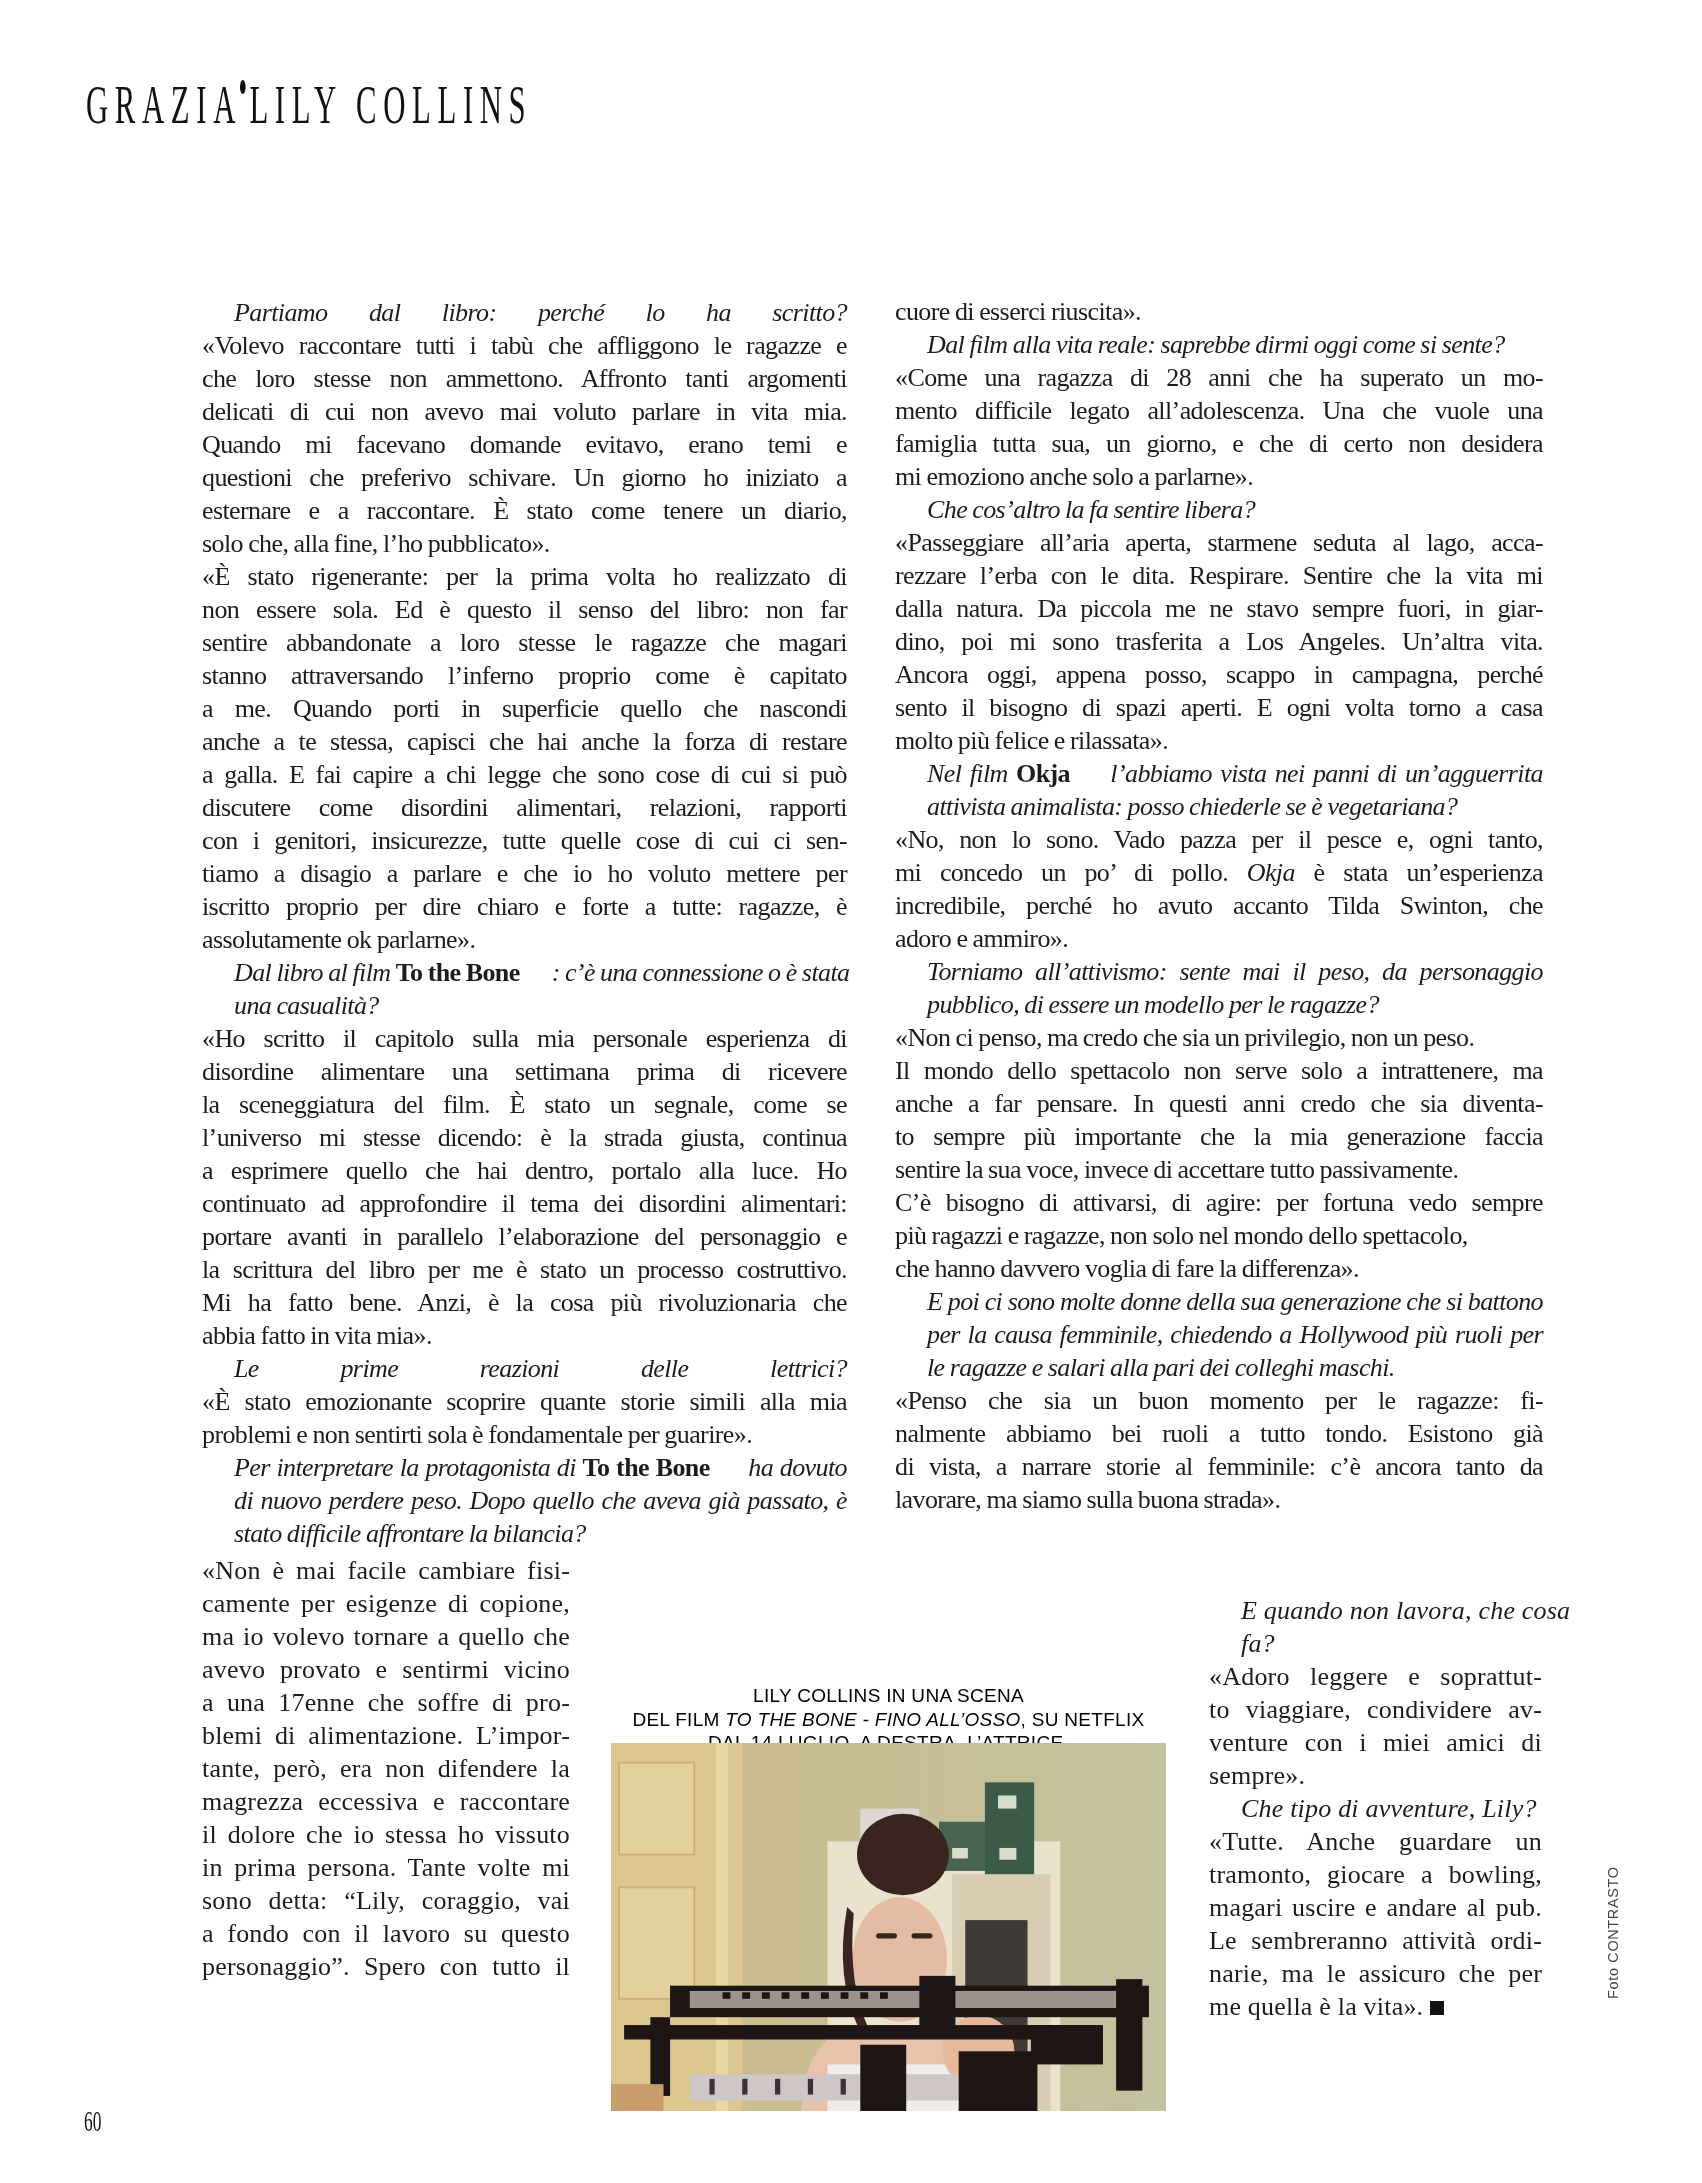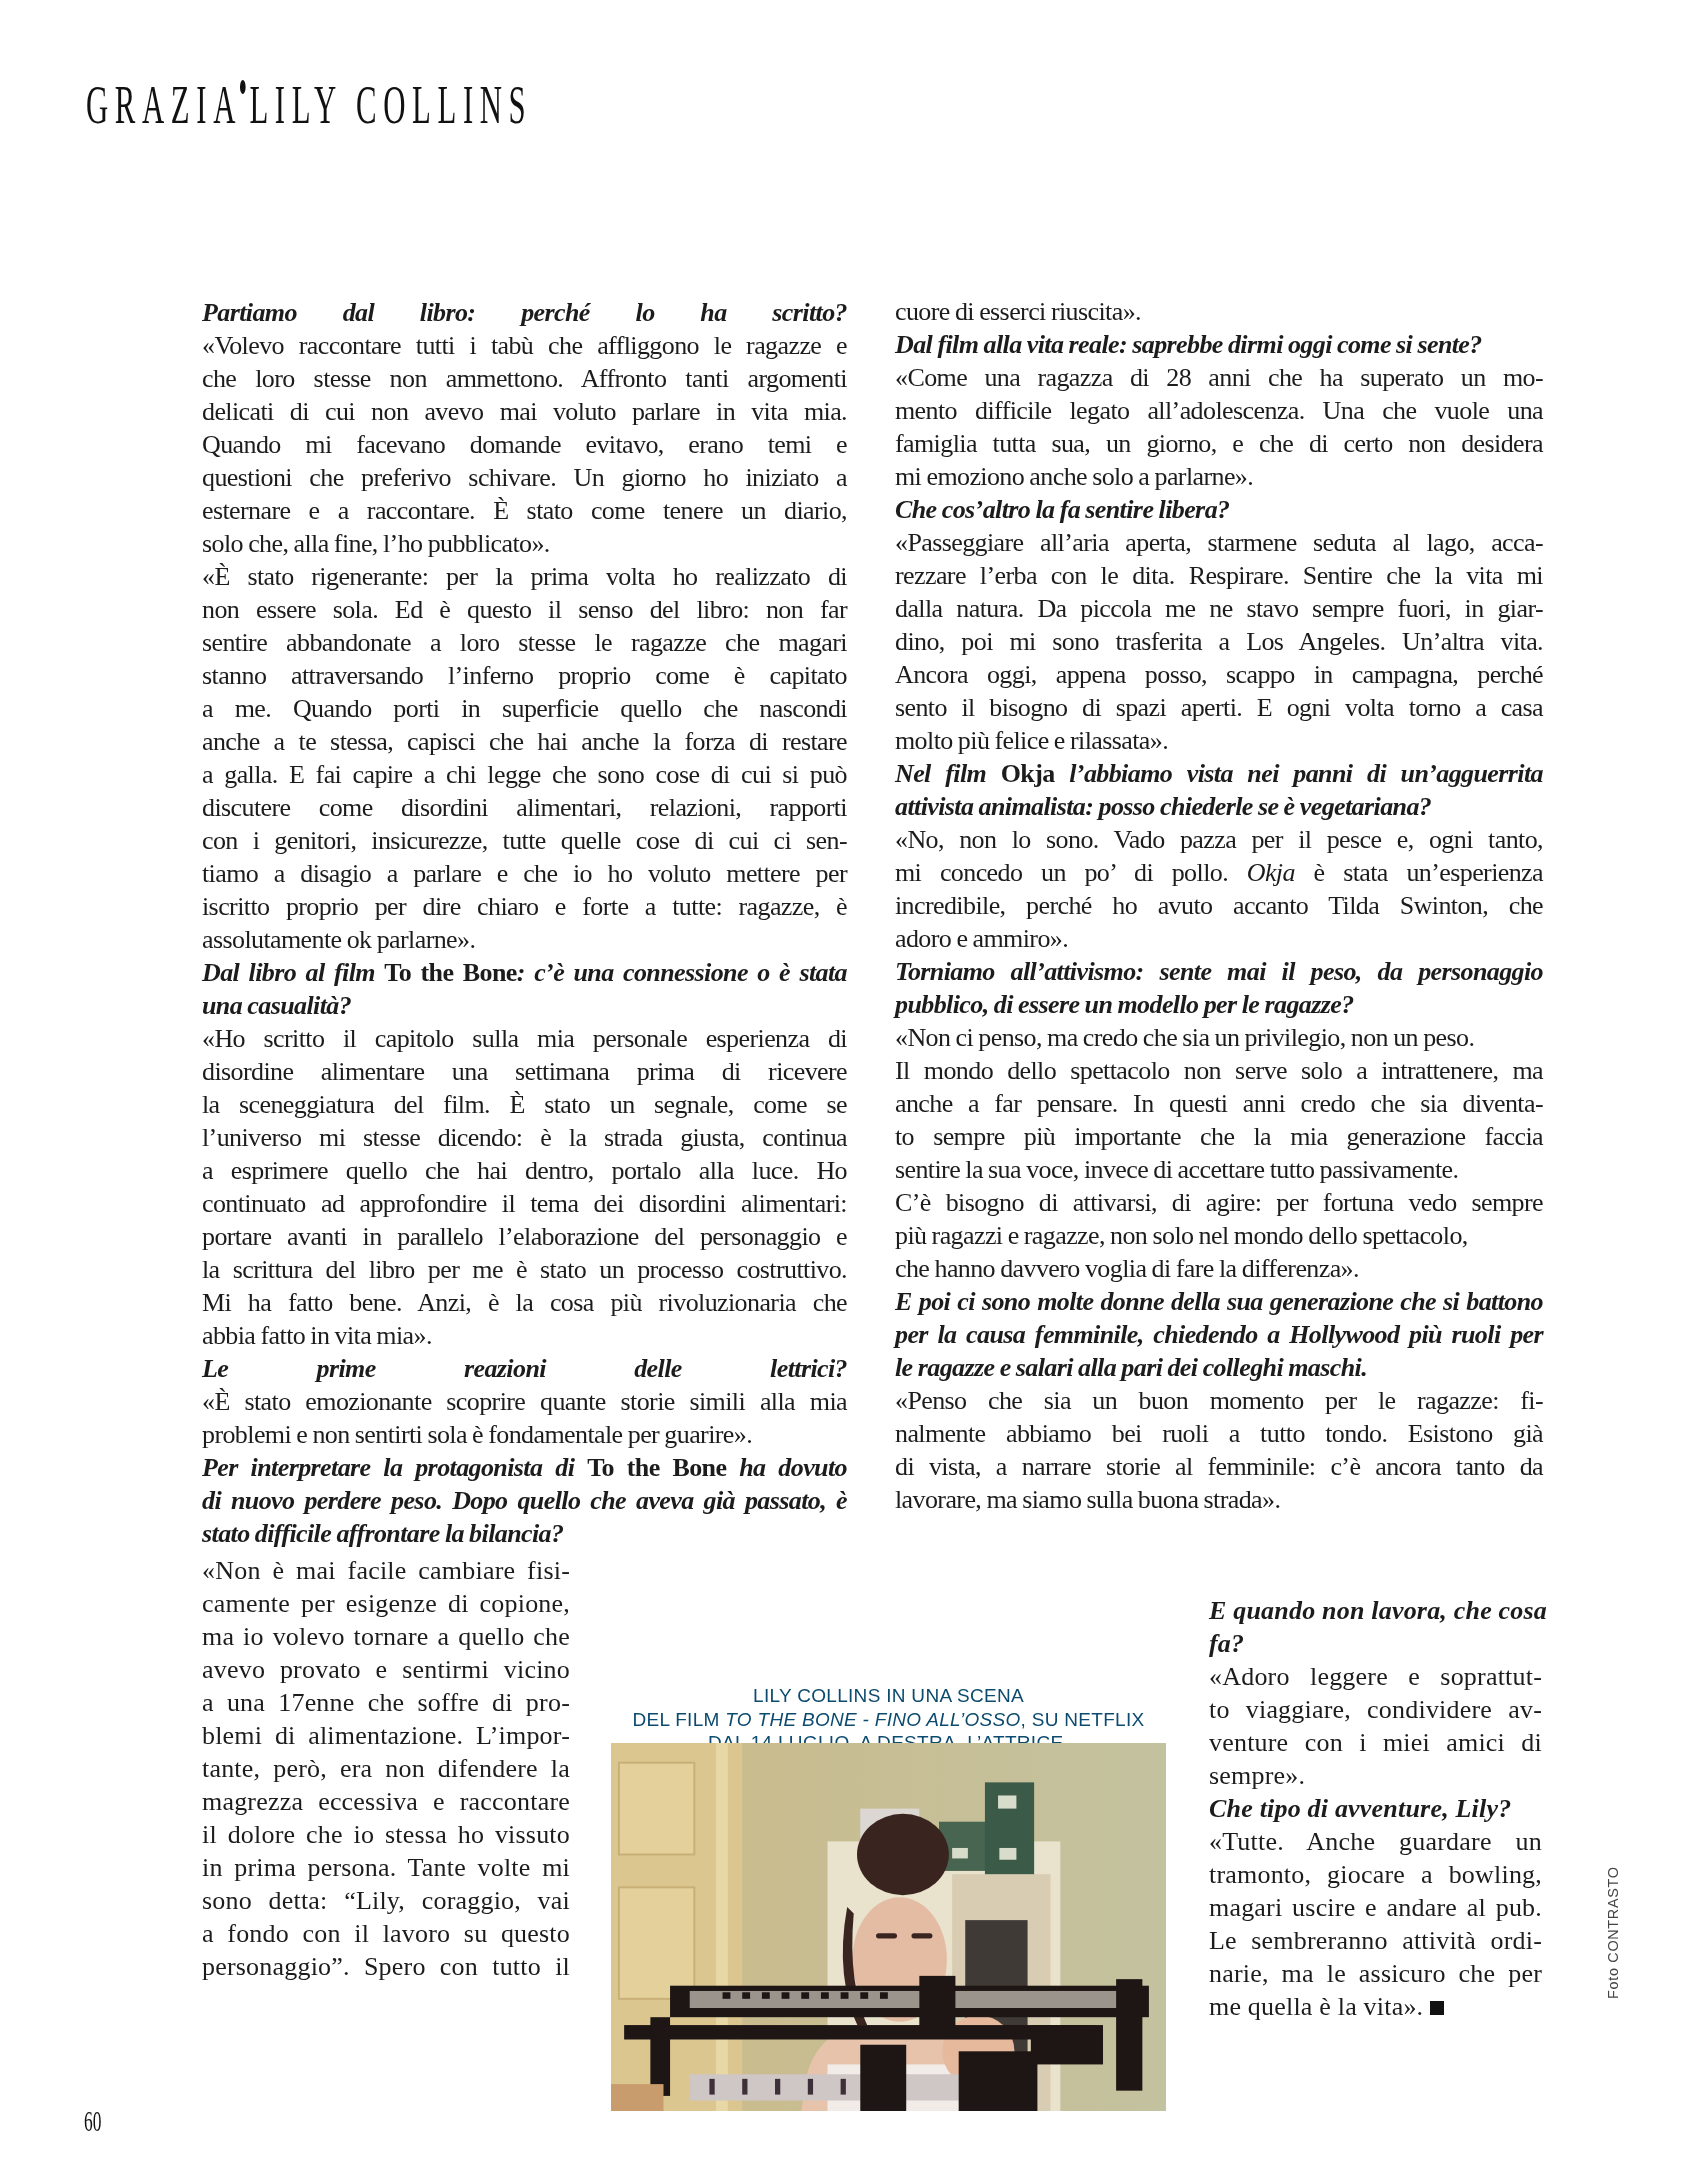--- a/index.html
+++ b/index.html
@@ -15,31 +15,31 @@
   .col { position: absolute; font-family: "Liberation Serif", "DejaVu Serif", serif; color: #1c1c1c; }
   .line {
     display: block; height: 33px; line-height: 33px; font-size: 26px;
     white-space: nowrap; text-align: justify; text-align-last: justify;
     overflow: visible;
   }
   .line.last { text-align-last: left; }
   .line.q { font-style: italic; font-weight: bold; letter-spacing: -0.4px; }
   .line .b { font-style: normal; font-weight: bold; }
   .line .i { font-style: italic; font-weight: normal; }
-  .line .ib { font-style: italic; font-weight: bold; }
+  .line .ib { font-style: italic; font-weight: normal; margin-left: 32px; }
   .col-left { left: 202px; top: 296px; width: 645px; }
   .col-right { left: 895px; top: 295px; width: 648px; }
   .col-left-narrow { left: 202px; top: 1554px; width: 368px; }
   .col-right-narrow { left: 1209px; top: 1594px; width: 333px; }
   .narrow .line { font-size: 26px; height: 33px; line-height: 33px; letter-spacing: 0.2px; }
   .condensed .line { letter-spacing: -0.6px; word-spacing: -0.7px; }
   .caption {
     position: absolute; left: 611px; top: 1684px; width: 555px;
     font-family: "Liberation Sans", "DejaVu Sans", sans-serif;
-    font-size: 19px; line-height: 23.6px; text-align: center; color: #0c4a6e;
+    font-size: 19px; line-height: 23.6px; text-align: center; color: #000000;
     letter-spacing: 0.3px; font-weight: normal;
   }
   .caption span { display: block; white-space: nowrap; }
   .caption em { font-style: italic; }
   .photo {
     position: absolute; left: 611px; top: 1743px; width: 555px; height: 368px;
     overflow: hidden; background: #c9b98a;
   }
   .photo svg { display: block; }
   .page-number {

